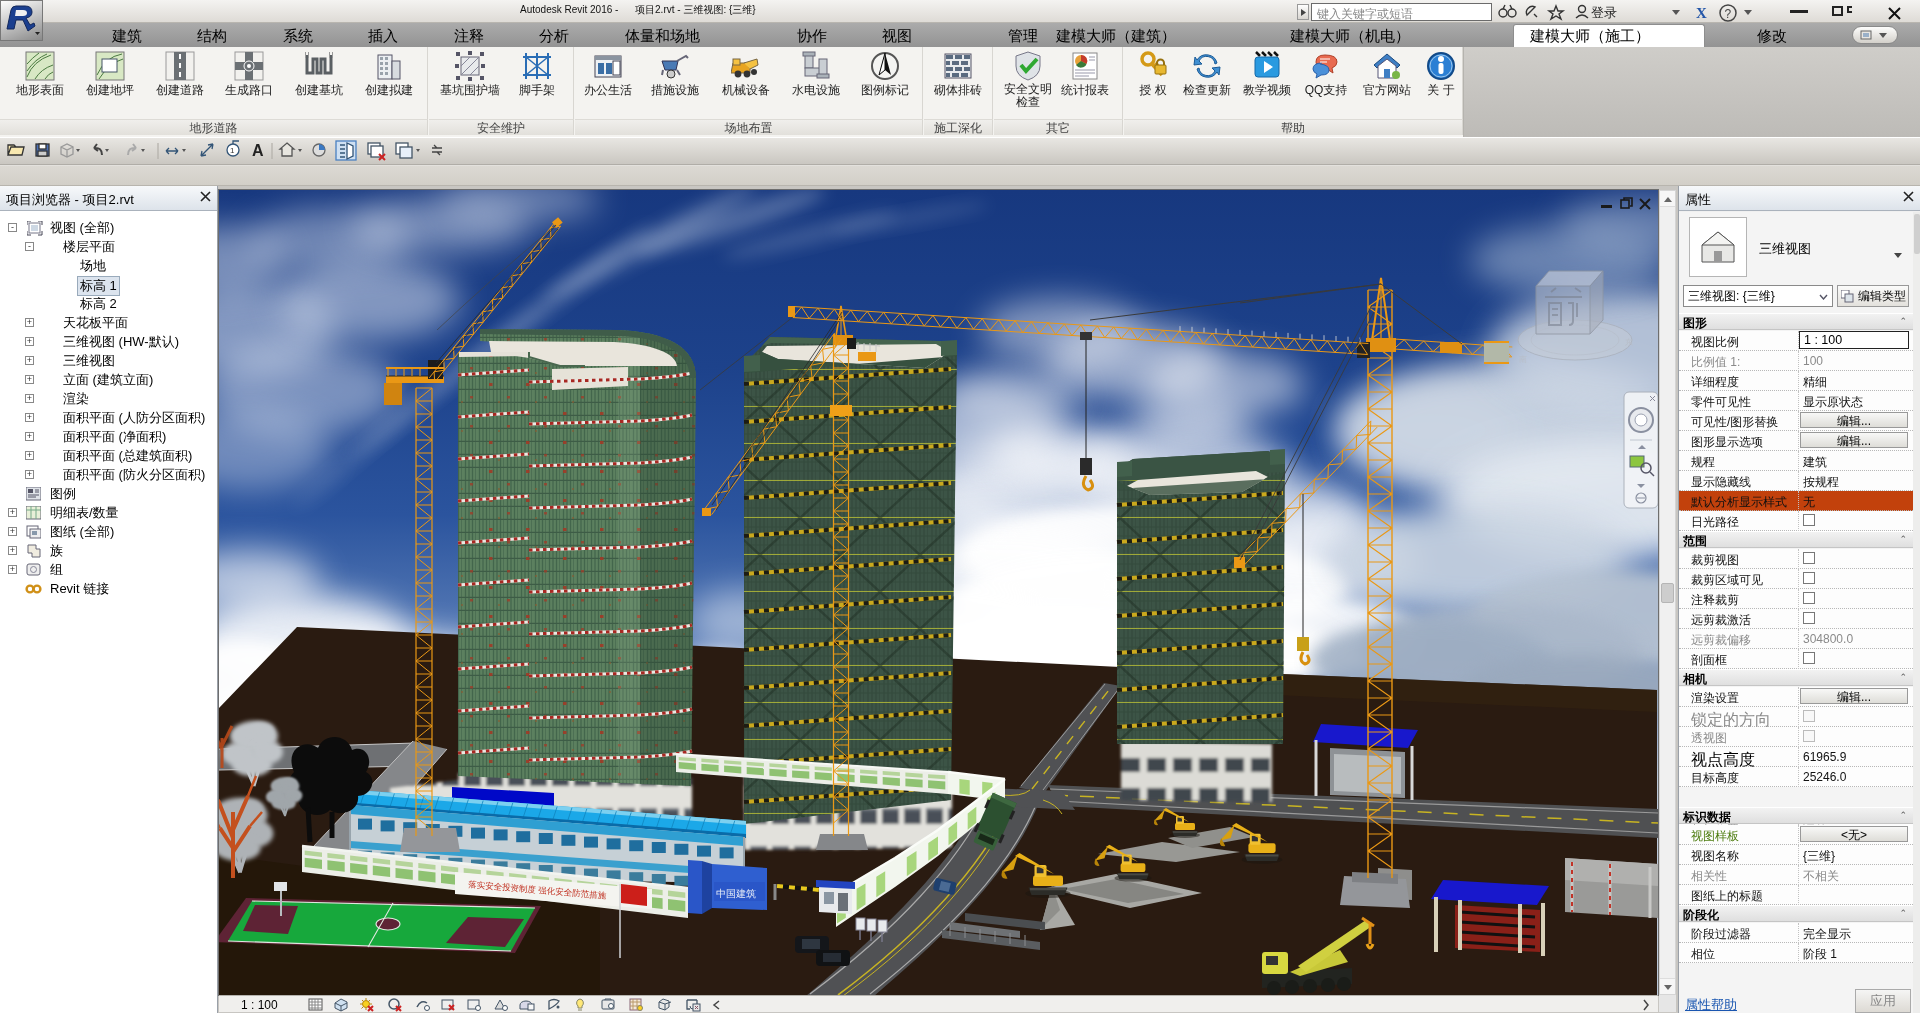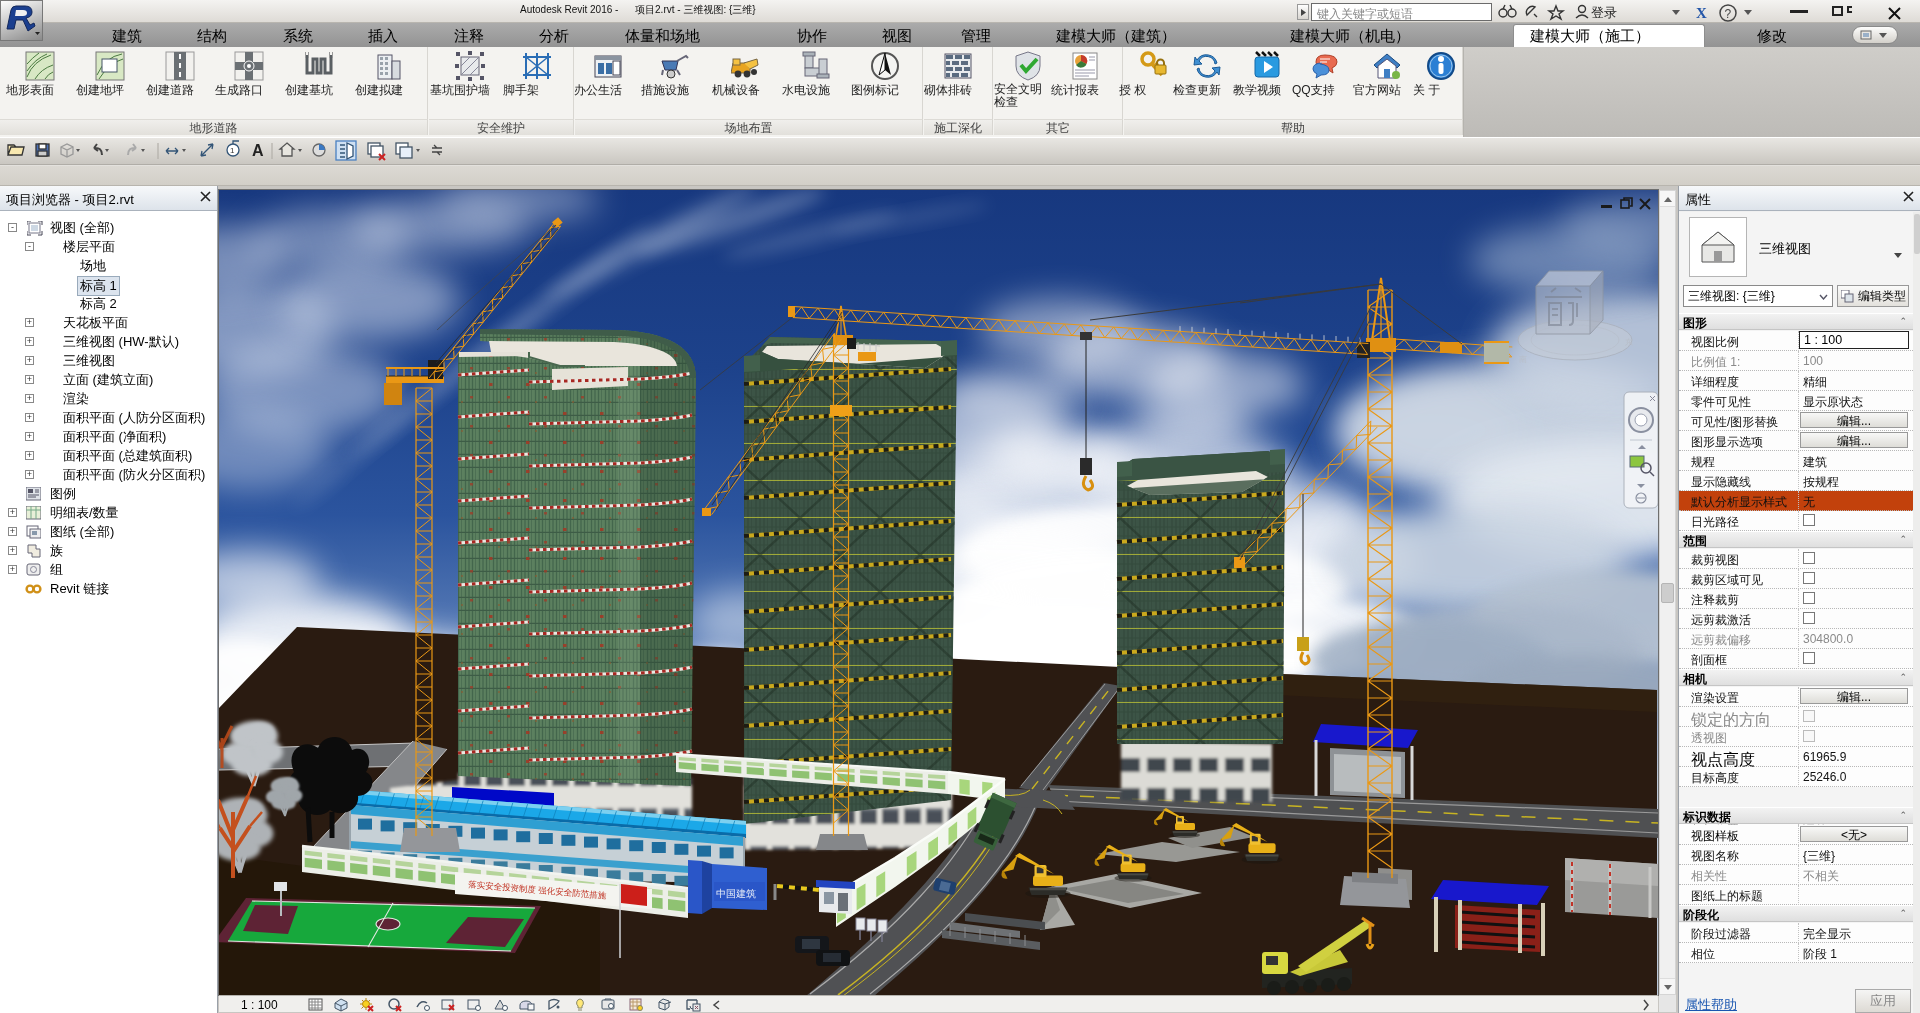--- a/index.html
+++ b/index.html
@@ -7,21 +7,21 @@
 .abs{position:absolute}
 #titlebar{left:0;top:0;width:1920px;height:23px;background:linear-gradient(#f4f3f1,#dedbd6);border-bottom:1px solid #b8b5af}
 #apptitle{left:520px;top:3px;font-size:10px;color:#111;white-space:pre}
 #tabbar{left:0;top:23px;width:1920px;height:24px;background:linear-gradient(#ababab,#939393)}
 .tab{position:absolute;top:4px;height:20px;font-size:15px;color:#000;white-space:nowrap}
 #activetab{position:absolute;left:1513px;top:1px;width:192px;height:23px;background:#fff;border:1px solid #8e8e8e;border-bottom:none;border-radius:3px 3px 0 0}
 #ribbon{left:0;top:47px;width:1920px;height:90px;background:linear-gradient(#cfcdc9,#bdbbb7)}
 #ribbonpanels{left:0;top:0;width:1464px;height:90px;background:#f4f3f0;border-right:1px solid #b5b3ae}
 .rgroup{position:absolute;top:0;height:72px;border-right:1px solid #d8d6d1}
 .rlabelstrip{position:absolute;top:72px;height:16px;background:linear-gradient(#f0efec,#e2e0db);border-top:1px solid #dddbd6;border-right:1px solid #d8d6d1;font-size:12px;color:#444;text-align:center;line-height:16px}
-.rbtn{position:absolute;top:4px;width:68px;font-size:12px;color:#222;line-height:14px}
+.rbtn{position:absolute;top:4px;width:68px;text-align:center;font-size:12px;color:#222;line-height:14px}
 .rbtn svg{display:block;margin:0 auto 2px}
 #qat{left:0;top:137px;width:1920px;height:28px;background:linear-gradient(#e8e6e2,#cac7c1);border-top:1px solid #fff;border-bottom:1px solid #b0ada7}
 #optbar{left:0;top:166px;width:1920px;height:20px;background:linear-gradient(#dcd9d3,#d2cfc8);border-bottom:1px solid #b8b5ae}
 
 .ptitle{position:absolute;left:0;top:0;right:0;height:25px;background:linear-gradient(#f7f9fb,#dde3ea);border-bottom:1px solid #aab2bc;font-size:13px;color:#000;padding:5px 6px 0 6px}
 .pclose{position:absolute;right:6px;top:4px;font-size:13px;color:#222;font-weight:bold}
 #browser{left:0;top:186px;width:218px;height:827px;background:#fff;border-right:1px solid #9aa0a8}
 #btree{position:absolute;left:0;top:26px;right:0;bottom:0;background:#fff;font-size:13px;color:#000}
 .trow{position:absolute;left:0;height:19px;white-space:nowrap}
 .tbox{position:absolute;width:9px;height:9px;border:1px solid #888;background:#fff;font-size:9px;line-height:7px;text-align:center;color:#333}
@@ -79,21 +79,21 @@
 <div class="abs" id="tabbar">
 <span class="tab" style="left:112px">建筑</span>
 <span class="tab" style="left:197px">结构</span>
 <span class="tab" style="left:283px">系统</span>
 <span class="tab" style="left:368px">插入</span>
 <span class="tab" style="left:454px">注释</span>
 <span class="tab" style="left:539px">分析</span>
 <span class="tab" style="left:625px">体量和场地</span>
 <span class="tab" style="left:797px">协作</span>
 <span class="tab" style="left:882px">视图</span>
-<span class="tab" style="left:961px">管理</span>
+<span class="tab" style="left:1008px">管理</span>
 <span class="tab" style="left:1056px">建模大师（建筑）</span>
 <span class="tab" style="left:1290px">建模大师（机电）</span>
 <div id="activetab"></div>
 <span class="tab" style="left:1530px;z-index:5">建模大师（施工）</span>
 <span class="tab" style="left:1757px">修改</span>
 <div style="position:absolute;left:1852px;top:3px;width:46px;height:18px;background:linear-gradient(#fdfdfc,#d3d0ca);border:1px solid #8a8a8a;border-radius:9px"><svg width="44" height="16">
         <rect x="8" y="4" width="10" height="8" fill="#e8e6e2" stroke="#666"></rect>
         <rect x="10" y="6" width="6" height="4" fill="#9ab0c8"></rect>
         <path d="M26 6 l8 0 -4 5 z" fill="#555"></path>
       </svg></div>
@@ -1391,21 +1391,21 @@
         <span style="position:absolute;left:119px;top:0;width:1px;height:20px;border-left:1px dotted #c2c2c2"></span>
         <span style="position:absolute;left:124px;top:3px;font-size:12px;color:#111">25246.0</span>
       </div>
       <div style="position:absolute;left:0;top:607px;width:234px;height:20px;background:#fdfdfd;border-bottom:1px dotted #b8b8b8">
         <span style="position:absolute;left:12px;top:3px;font-size:12px;color:#8a8a8a;white-space:nowrap">相机位置</span>
         <span style="position:absolute;left:119px;top:0;width:1px;height:20px;border-left:1px dotted #c2c2c2"></span>
         <span style="position:absolute;left:124px;top:3px;font-size:12px;color:#8a8a8a">调整</span>
       </div>
       <div style="position:absolute;left:0;top:595px;width:234px;height:17px;background:linear-gradient(#f2f2f2,#dfdfdf);border-bottom:1px solid #c5c5c5;border-top:1px solid #fff;font-size:12px;font-weight:bold;padding:1px 0 0 4px">标识数据<span style="position:absolute;right:6px;top:2px;font-weight:normal;font-size:9px;color:#555">⌃</span></div>
       <div style="position:absolute;left:0;top:613px;width:234px;height:20px;background:#fdfdfd;border-bottom:1px dotted #b8b8b8">
-        <span style="position:absolute;left:12px;top:3px;font-size:12px;color:#000000;white-space:nowrap">视图样板</span>
+        <span style="position:absolute;left:12px;top:3px;font-size:12px;color:#4d7c0f;white-space:nowrap">视图样板</span>
         <span style="position:absolute;left:119px;top:0;width:1px;height:20px;border-left:1px dotted #c2c2c2"></span>
         <span style="position:absolute;left:121px;top:1px;width:108px;height:16px;background:linear-gradient(#f8f8f7,#deddd8);border:1px solid #999;font-size:12px;text-align:center">&lt;无&gt;</span>
       </div>
       <div style="position:absolute;left:0;top:633px;width:234px;height:20px;background:#fdfdfd;border-bottom:1px dotted #b8b8b8">
         <span style="position:absolute;left:12px;top:3px;font-size:12px;color:#111;white-space:nowrap">视图名称</span>
         <span style="position:absolute;left:119px;top:0;width:1px;height:20px;border-left:1px dotted #c2c2c2"></span>
         <span style="position:absolute;left:124px;top:3px;font-size:12px;color:#111">{三维}</span>
       </div>
       <div style="position:absolute;left:0;top:653px;width:234px;height:20px;background:#fdfdfd;border-bottom:1px dotted #b8b8b8">
         <span style="position:absolute;left:12px;top:3px;font-size:12px;color:#8a8a8a;white-space:nowrap">相关性</span>

